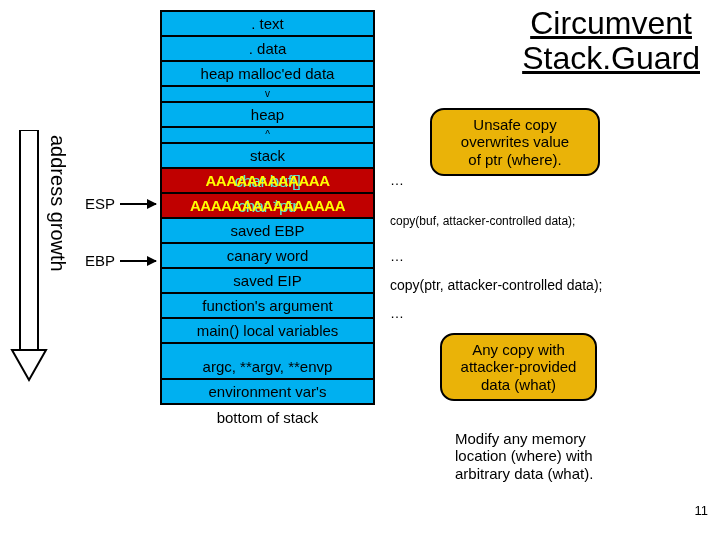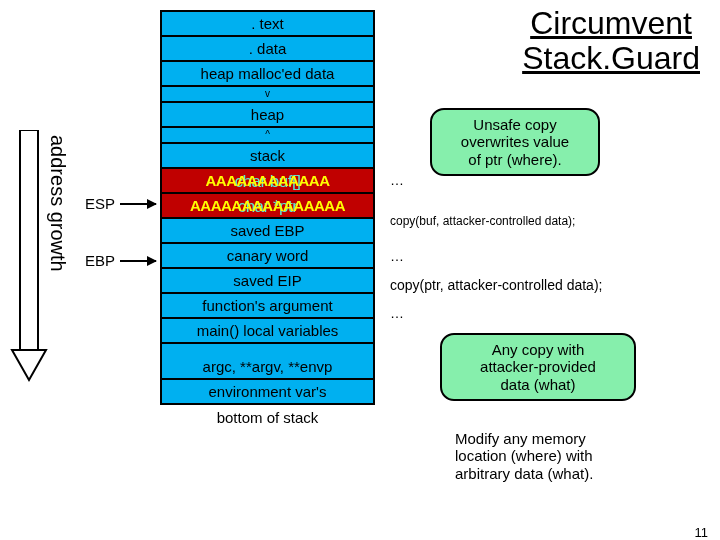--- a/index.html
+++ b/index.html
@@ -16,23 +16,23 @@
   .overflow-cell .front { position:relative; z-index:1; }
   .bottom-label { text-align:center; font-size:15px; margin-top:4px; }
   .caret { font-size: 10px; line-height:8px; }
   
   .addrgrowth { position:absolute; left:8px; top:130px; }
   
   .ptr-label { position:absolute; font-size:15px; }
   .ptr-arrow-h { position:absolute; height:2px; background:#000; }
   .ptr-arrow-h::after { content:''; position:absolute; right:-1px; top:-4px; border-left:10px solid #000; border-top:5px solid transparent; border-bottom:5px solid transparent; }
   
-  .bubble { position:absolute; background:#86efac; border:2px solid #000; border-radius:14px; padding:6px 10px; text-align:center; font-size:15px; line-height:1.15; }
+  .bubble { position:absolute; background:#eab308; border:2px solid #000; border-radius:14px; padding:6px 10px; text-align:center; font-size:15px; line-height:1.15; }
   
-  .slide-num { position:absolute; right:12px; bottom:0; font-size:13px; }
+  .slide-num { position:absolute; right:12px; bottom:22px; font-size:13px; }
   
   svg { display:block; }
 </style>
 </head>
 <body>
 
 <div class="title">
   <span>Circumvent</span><br>
   <span>Stack.Guard</span>
 </div>
@@ -83,21 +83,21 @@
 <div style="position:absolute; left:390px; top:248px; font-size:14px;">…</div>
 <div style="position:absolute; left:390px; top:277px; font-size:14px;">copy(ptr, attacker-controlled data);</div>
 <div style="position:absolute; left:390px; top:305px; font-size:14px;">…</div>
 
 <div class="bubble" style="left:430px; top:108px; width:170px;">
   <span>Unsafe copy</span><br>
   <span>overwrites value</span><br>
   <span>of ptr (where).</span>
 </div>
 
-<div class="bubble" style="left:440px; top:333px; width:196px;">
+<div class="bubble" style="left:440px; top:333px; width:157px;">
   <span>Any copy with</span><br>
   <span>attacker-provided</span><br>
   <span>data (what)</span>
 </div>
 
 <div style="position:absolute; left:455px; top:430px; width:210px; font-size:15px; line-height:1.15;">
   <span>Modify any memory</span><br>
   <span>location (where) with</span><br>
   <span>arbitrary data (what).</span>
 </div>

